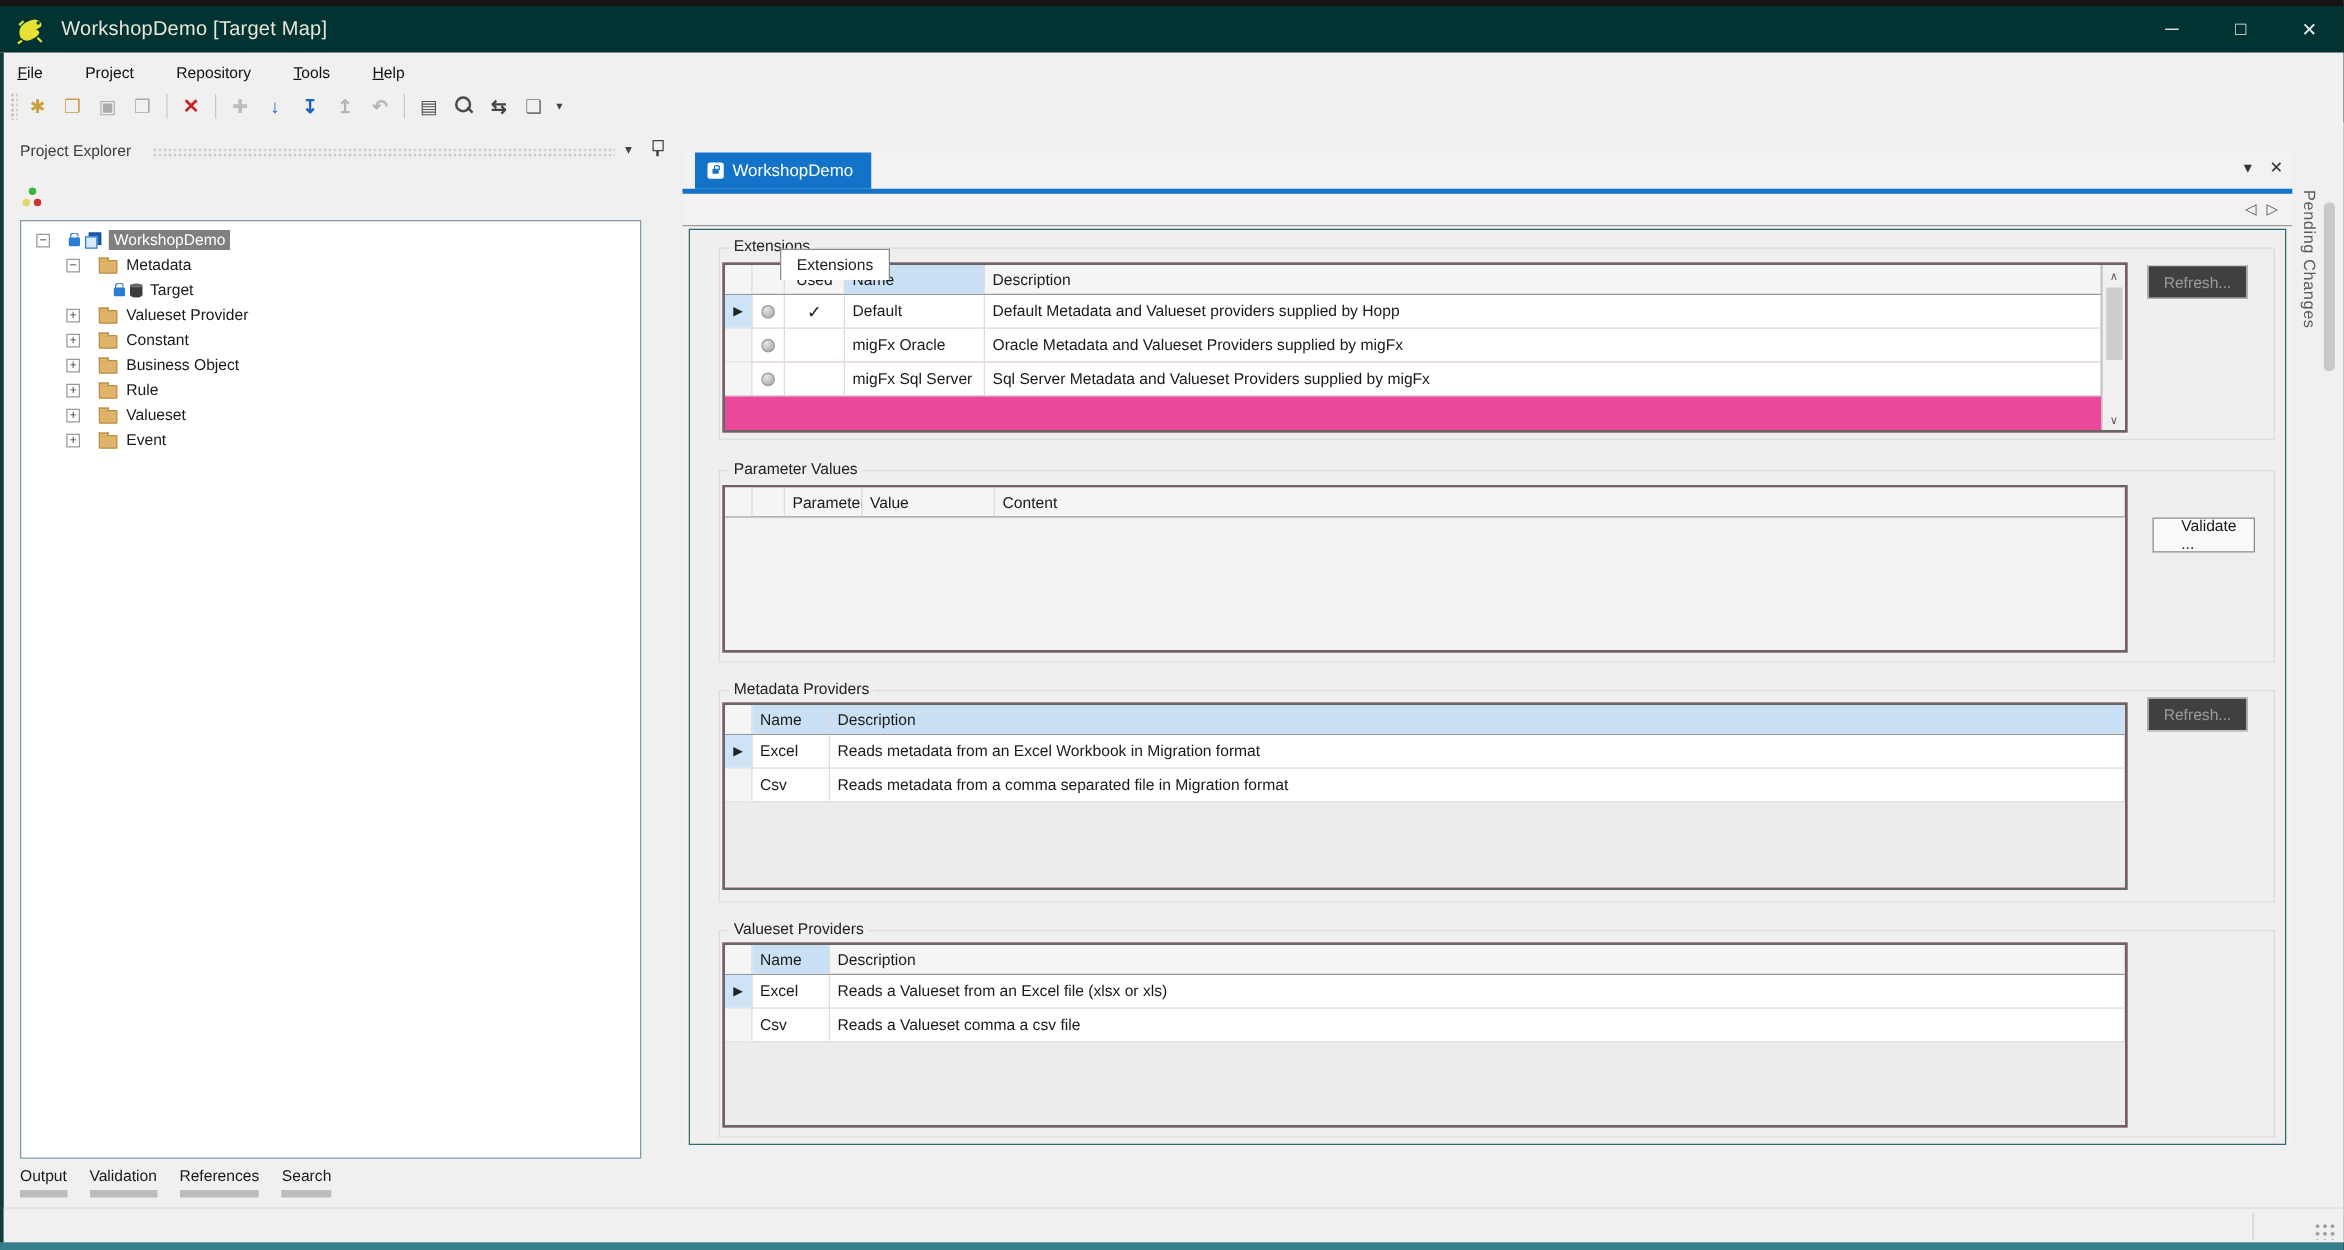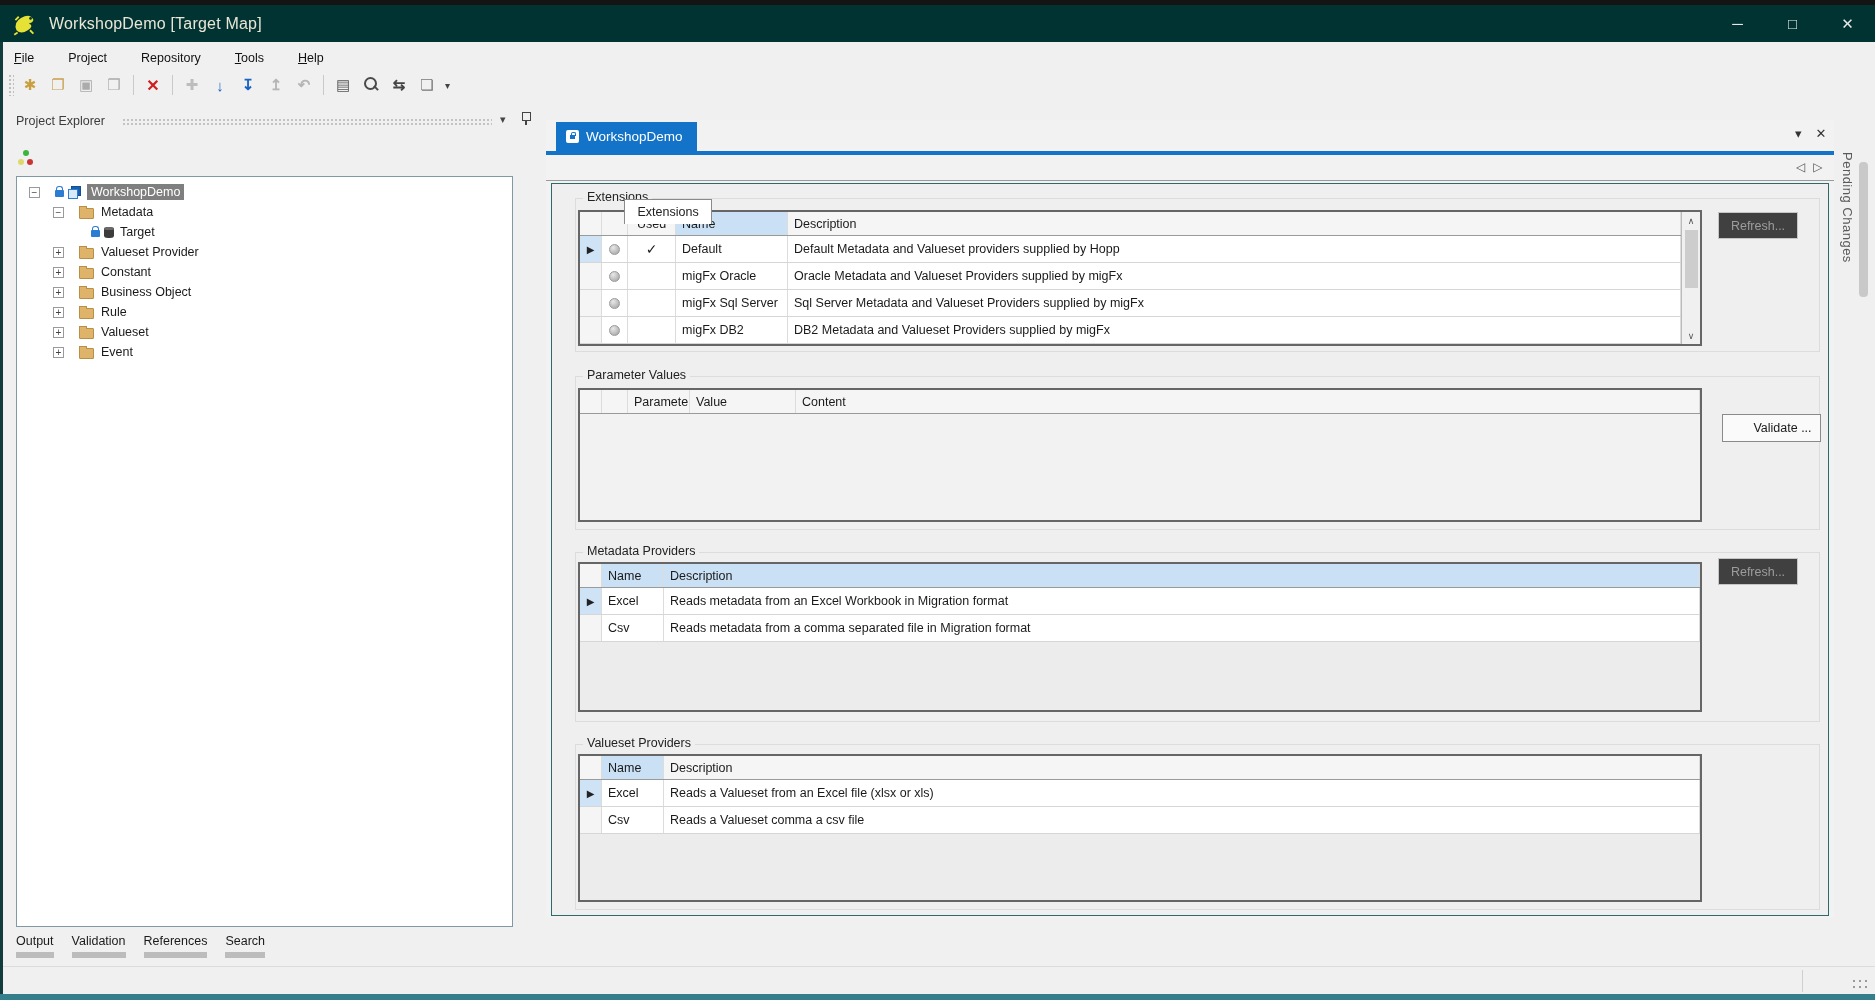--- a/index.html
+++ b/index.html
@@ -301,29 +301,20 @@
       </div>
       <div class="grow" data-name="extension-row-migfx-sql-server">
         <div class="gc c-ind"></div>
         <div class="gc c-radio">
             <span class="radio" data-name="extension-radio"></span>
           </div>
         <div class="gc c-used check" data-name="used-checkmark"></div>
         <div class="gc c-name" data-name="extension-name">migFx Sql Server</div>
         <div class="gc c-desc" data-name="extension-description">Sql Server Metadata and Valueset Providers supplied by migFx</div>
       </div>
-      <div class="grow" data-name="extension-row-migfx-db2">
-        <div class="gc c-ind"></div>
-        <div class="gc c-radio">
-            <span class="radio" data-name="extension-radio"></span>
-          </div>
-        <div class="gc c-used check" data-name="used-checkmark"></div>
-        <div class="gc c-name" data-name="extension-name">migFx DB2</div>
-        <div class="gc c-desc" data-name="extension-description">DB2 Metadata and Valueset Providers supplied by migFx</div>
-      </div>
     </div>
     <div class="vscroll" data-name="extensions-scrollbar">
       <div class="varrow" data-name="scroll-up-icon">∧</div>
       <div class="vthumb" data-name="scroll-thumb"></div>
       <div class="vspace"></div>
       <div class="varrow" data-name="scroll-down-icon">∨</div>
     </div>
   </div>
   <div class="btn disabled" style="left:1718px; top:212px; width:80px; height:27px;" data-name="extensions-refresh-button">Refresh...</div>
 
@@ -333,21 +324,21 @@
     <div class="gridmain" style="background:#f2f2f2;">
       <div class="ghead">
         <div class="gc c-ind" data-name="header-indicator-cell"></div>
         <div class="gc c-radio" data-name="header-blank-cell"></div>
         <div class="gc c-param" data-name="column-header-parameter">Parameter</div>
         <div class="gc c-value" data-name="column-header-value">Value</div>
         <div class="gc c-desc" data-name="column-header-content">Content</div>
       </div>
     </div>
   </div>
-  <div class="btn enabled" style="left:1722px; top:414px; width:99px; height:28px;padding-left:22px;" data-name="validate-button">Validate ...</div>
+  <div class="btn enabled" style="left:1722px; top:414px; width:82px; height:28px;padding-left:22px;" data-name="validate-button">Validate ...</div>
 
   <div class="groupbox" style="left:575px; top:552px; width:1245px; height:170px;" data-name="metadata-providers-groupbox"></div>
   <div class="grouplabel" style="left:583px; top:544px;" data-name="metadata-providers-group-label">Metadata Providers</div>
   <div class="grid" style="left:578px; top:562px; width:1124px; height:150px;" data-name="metadata-providers-grid">
     <div class="gridmain" style="background:#ececec;">
       <div class="ghead">
         <div class="gc c-ind" data-name="header-indicator-cell"></div>
         <div class="gc c-name2 hl" data-name="column-header-name">Name</div>
         <div class="gc c-desc hl" data-name="column-header-description">Description</div>
       </div>

